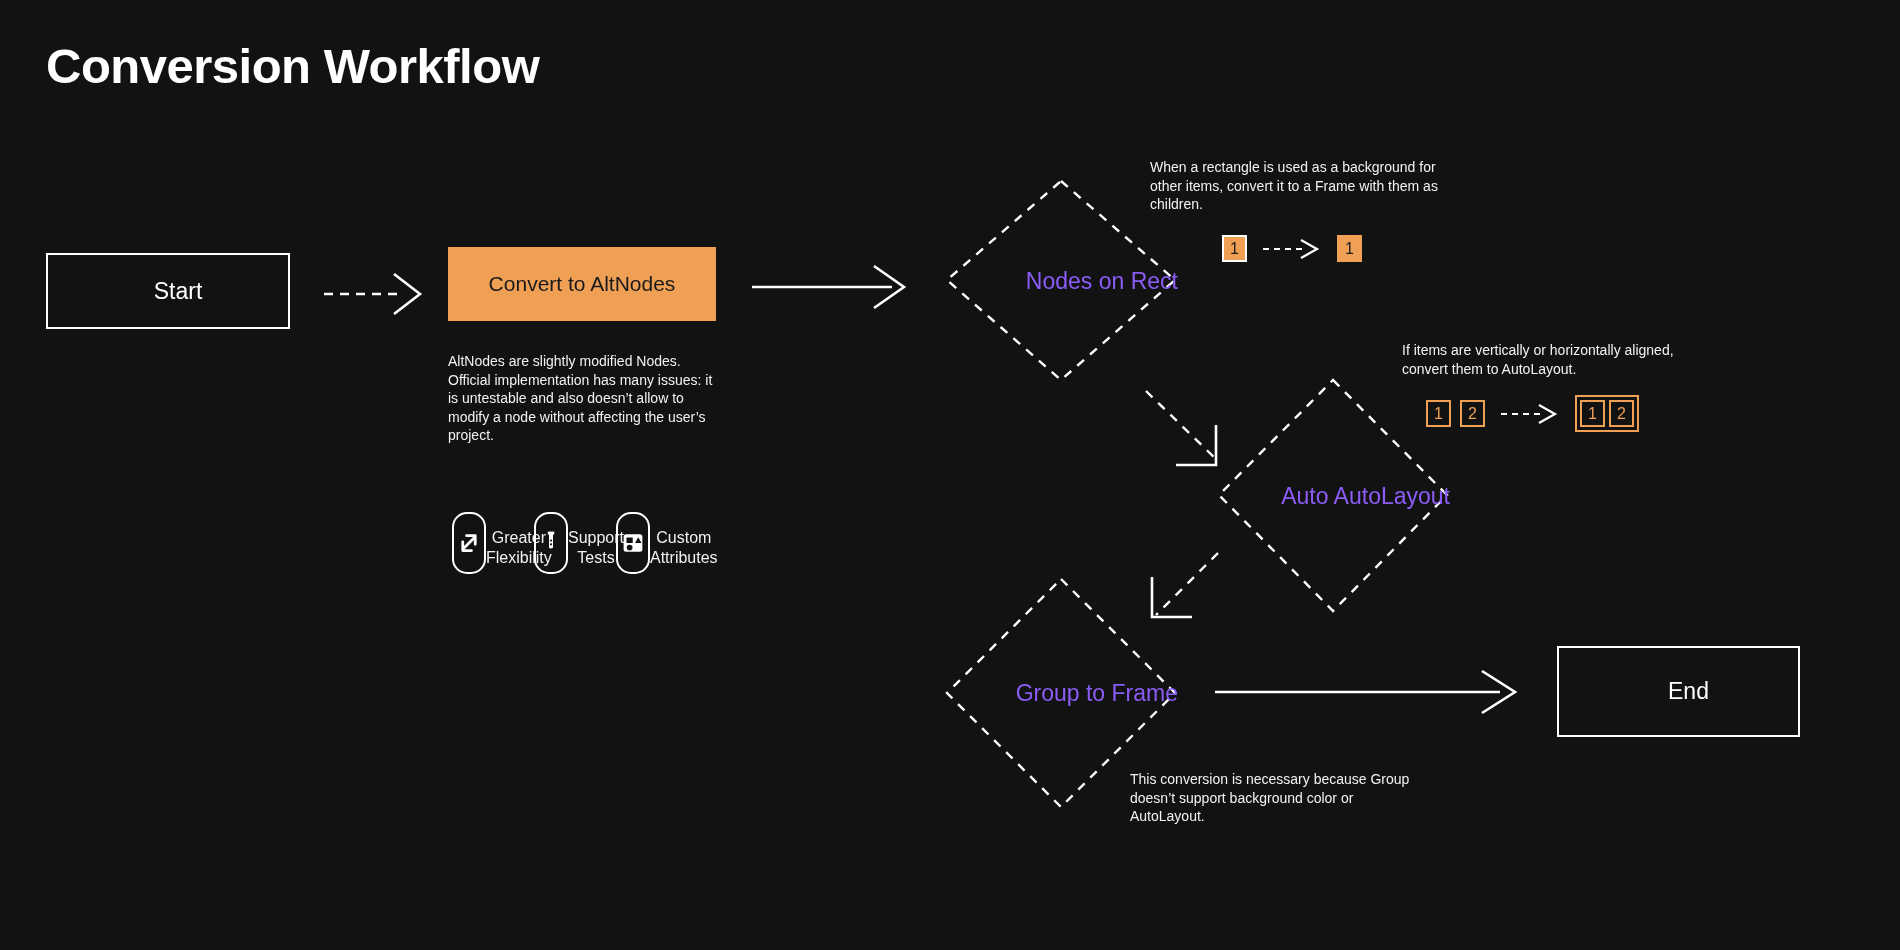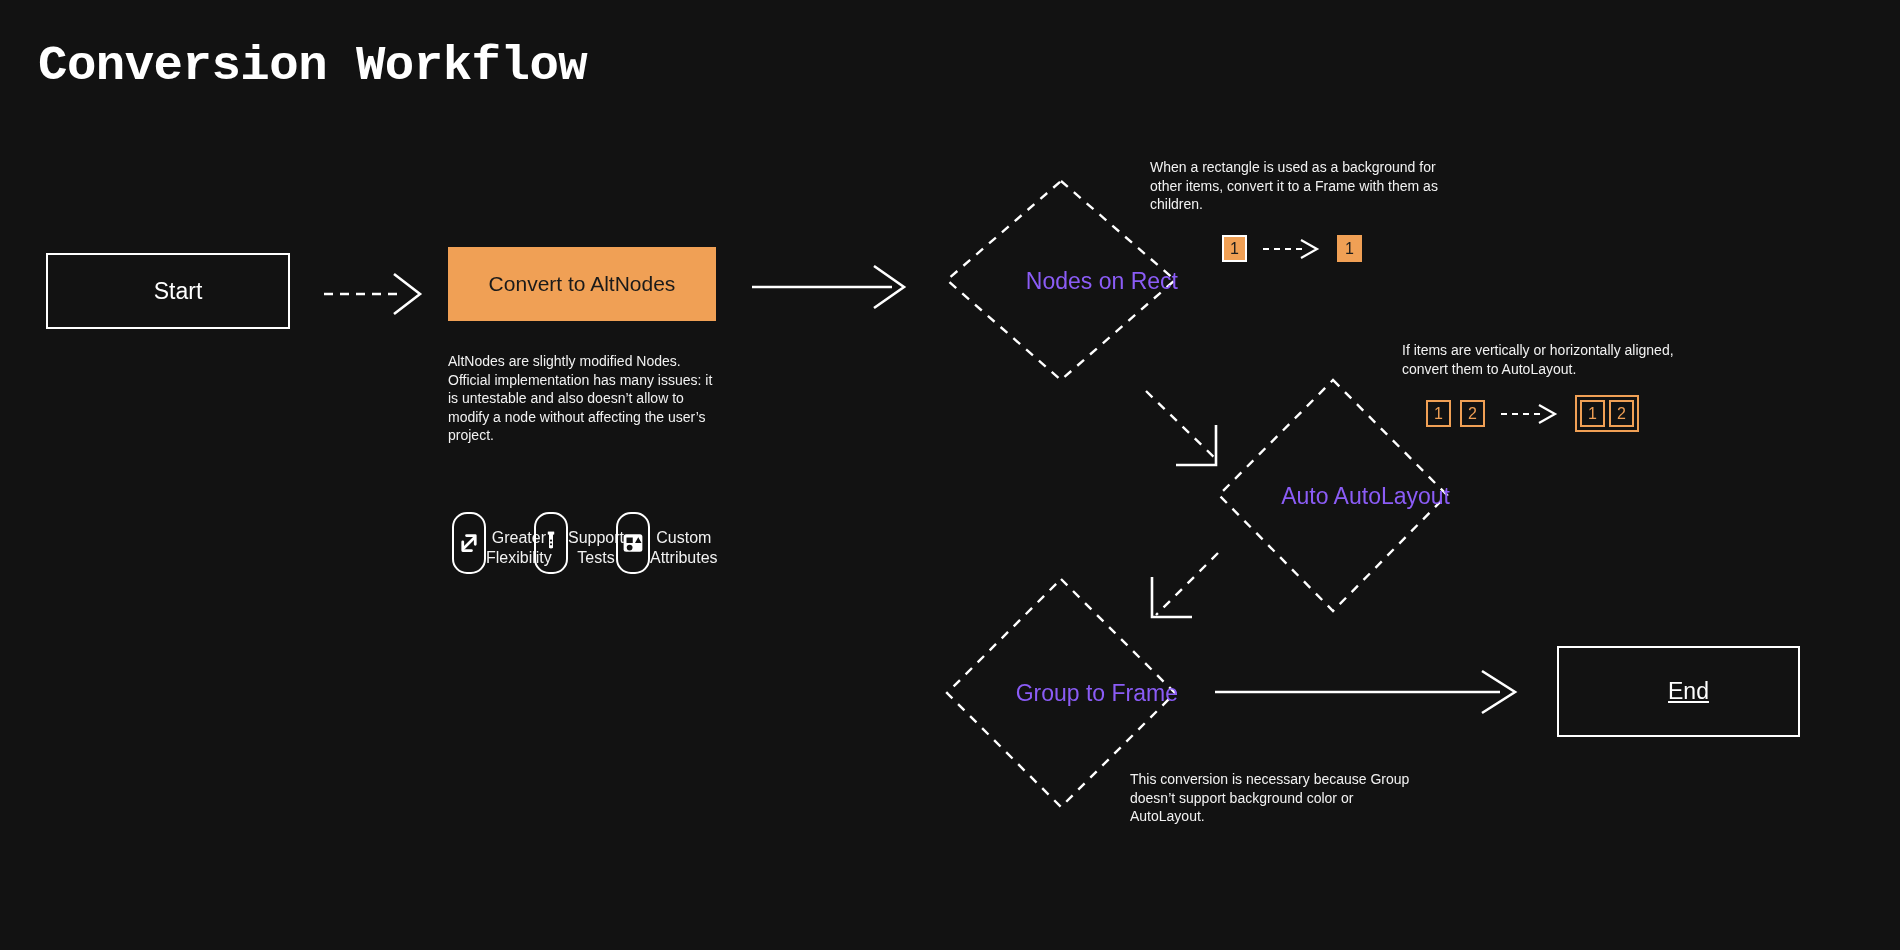--- a/index.html
+++ b/index.html
@@ -7,33 +7,33 @@
     width:1900px;height:950px;
     background:#121212;
     font-family:"Liberation Sans", sans-serif;
     color:#ffffff;
     overflow:hidden;
     position:relative;
   }
   #stage{position:absolute;left:0;top:0;width:1900px;height:950px;}
 
   .page-title{
-    position:absolute;left:38px;top:38px;
+    position:absolute;left:46px;top:38px;
     font-size:49px;font-weight:bold;letter-spacing:-0.5px;
-    color:#ffffff;white-space:nowrap;font-family:Liberation Mono, monospace;
+    color:#ffffff;white-space:nowrap;
   }
 
   
   .rect-node{
     position:absolute;border:2px solid #ffffff;background:transparent;
     display:flex;align-items:center;justify-content:center;
     font-size:23px;color:#ffffff;box-sizing:border-box;padding-left:20px;
   }
   #node-start{left:46px;top:253px;width:244px;height:76px;}
-  #node-end{left:1557px;top:646px;width:243px;height:91px;text-decoration:underline;}
+  #node-end{left:1557px;top:646px;width:243px;height:91px;}
 
   
   .cta-box{
     position:absolute;left:448px;top:247px;width:268px;height:74px;
     background:#F0A055;color:#1a1a1a;
     display:flex;align-items:center;justify-content:center;
     font-size:21px;box-sizing:border-box;
   }
 
   .body-copy{

